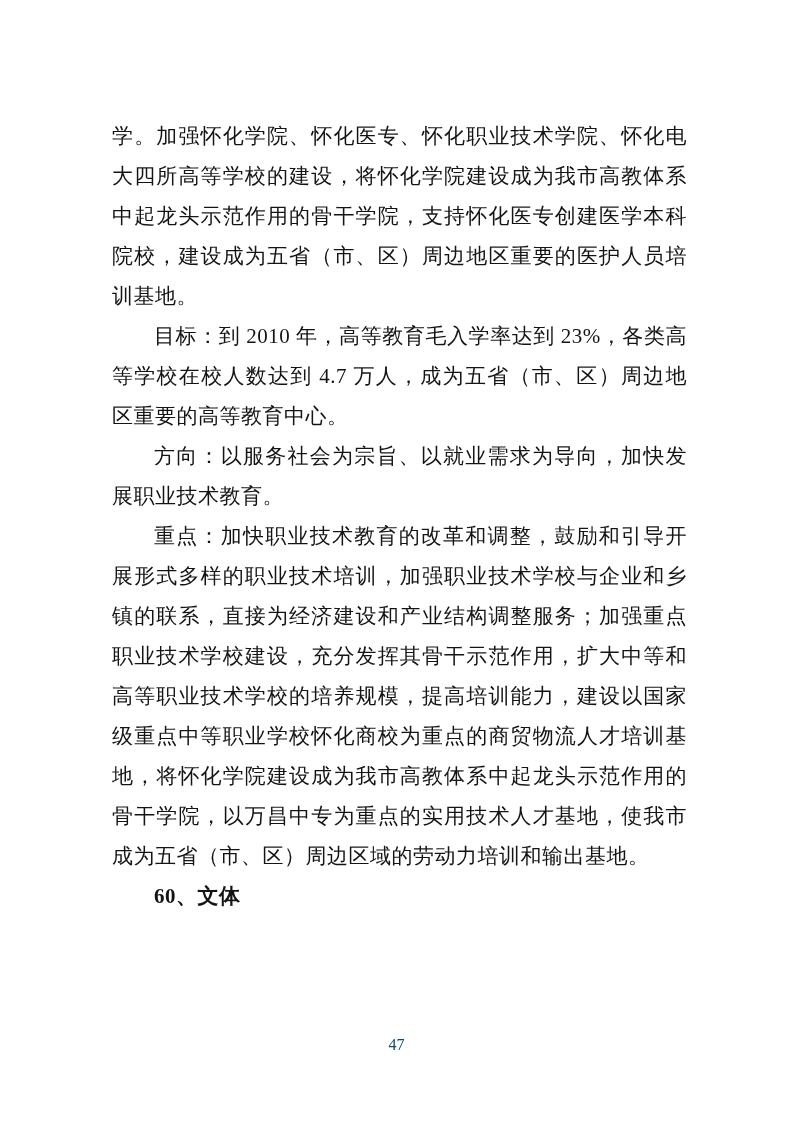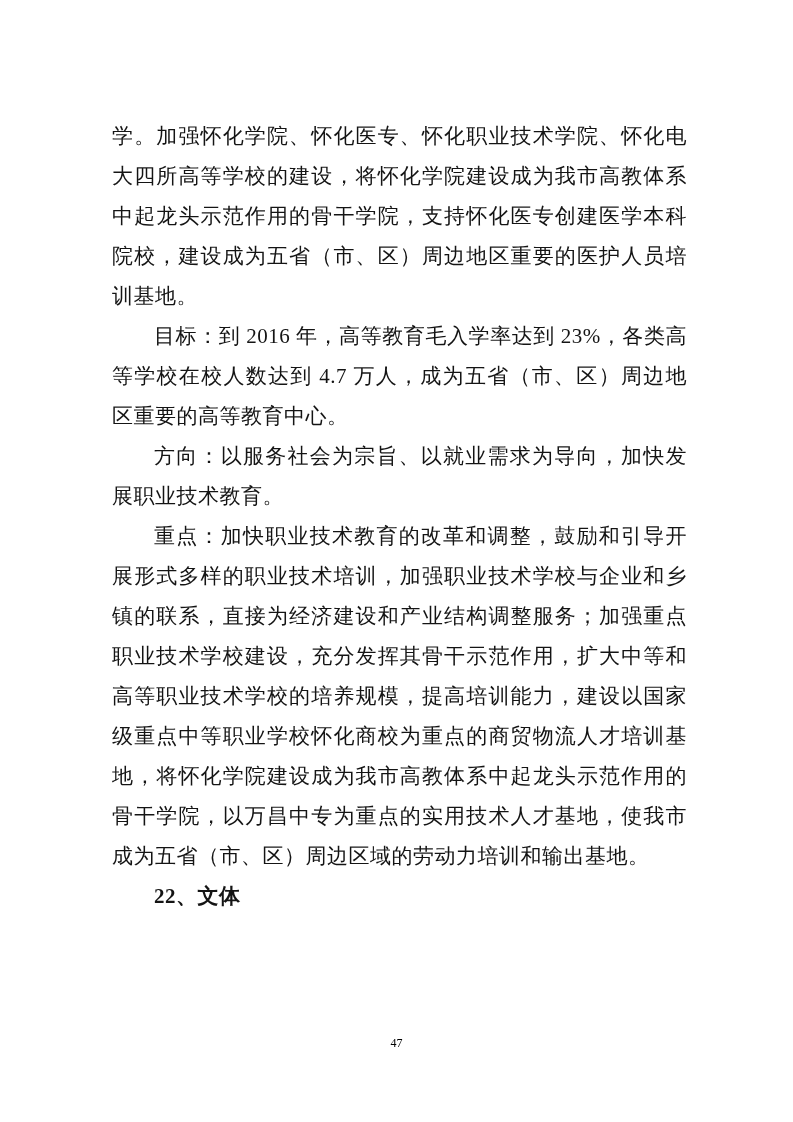--- a/index.html
+++ b/index.html
@@ -35,29 +35,29 @@
   }
   .bold {
     font-weight: bold;
   }
   .footer {
     position: absolute;
     left: 0;
     width: 793px;
     top: 1036px;
     text-align: center;
-    font-size: 12px;
-    color: #000000;
+    font-size: 16px;
+    color: #0c4a6e;
   }
 </style>
 </head>
 <body>
 
 <div class="page">
   <div class="content">
     <p>学。加强怀化学院、怀化医专、怀化职业技术学院、怀化电大四所高等学校的建设，将怀化学院建设成为我市高教体系中起龙头示范作用的骨干学院，支持怀化医专创建医学本科院校，建设成为五省（市、区）周边地区重要的医护人员培训基地。</p>
-    <p class="indent">目标：到 2016 年，高等教育毛入学率达到 23%，各类高等学校在校人数达到 4.7 万人，成为五省（市、区）周边地区重要的高等教育中心。</p>
+    <p class="indent">目标：到 2010 年，高等教育毛入学率达到 23%，各类高等学校在校人数达到 4.7 万人，成为五省（市、区）周边地区重要的高等教育中心。</p>
     <p class="indent">方向：以服务社会为宗旨、以就业需求为导向，加快发展职业技术教育。</p>
     <p class="indent">重点：加快职业技术教育的改革和调整，鼓励和引导开展形式多样的职业技术培训，加强职业技术学校与企业和乡镇的联系，直接为经济建设和产业结构调整服务；加强重点职业技术学校建设，充分发挥其骨干示范作用，扩大中等和高等职业技术学校的培养规模，提高培训能力，建设以国家级重点中等职业学校怀化商校为重点的商贸物流人才培训基地，将怀化学院建设成为我市高教体系中起龙头示范作用的骨干学院，以万昌中专为重点的实用技术人才基地，使我市成为五省（市、区）周边区域的劳动力培训和输出基地。</p>
-    <p class="indent bold">22、文体</p>
+    <p class="indent bold">60、文体</p>
   </div>
   <div class="footer">47</div>
 </div>
 
 </body></html>

